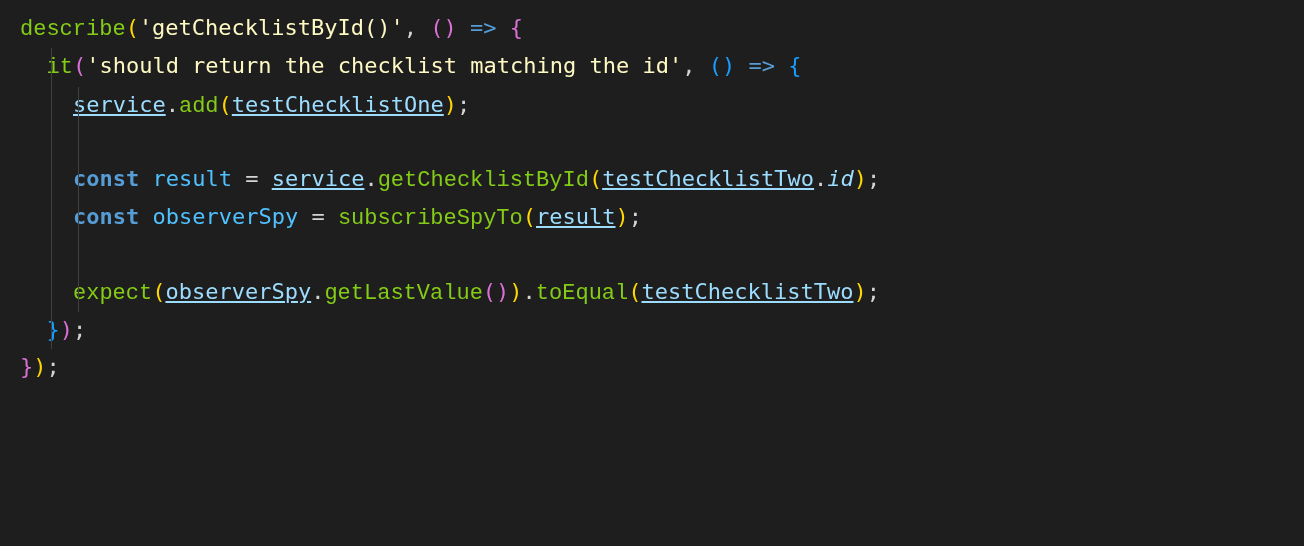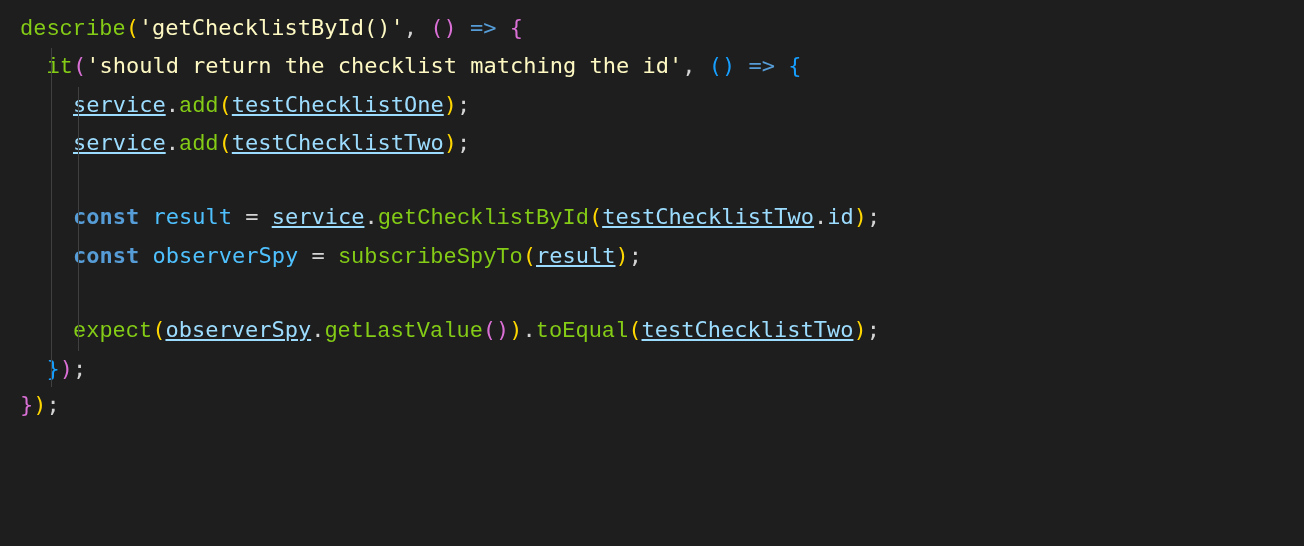--- a/index.html
+++ b/index.html
@@ -30,37 +30,36 @@
     bottom: 0;
   }
   
   .fn-call   { color: #84cc16; font-family: Liberation Mono, monospace; }
   .str       { color: #fef9c3; }
   .punct     { color: #d4d4d4; }
   .kw        { color: #569cd6; font-weight: bold; }
   .arrow     { color: #569cd6; }
   .varname   { color: #9cdcfe; text-decoration: underline; }
   .const-dec { color: #4fc1ff; }
-  .prop      { color: #9cdcfe; }
+  .prop      { color: #9cdcfe; font-style: italic; }
   .paren-y   { color: #ffd700; }
   .paren-p   { color: #da70d6; }
   .paren-b   { color: #179fff; }
 </style>
 </head>
 <body>
 
 <div class="editor">
 
   <div class="line"><span class="fn-call">describe</span><span class="paren-y">(</span><span class="str">'getChecklistById()'</span><span class="punct">, </span><span class="paren-p">(</span><span class="paren-p">)</span><span class="punct"> </span><span class="arrow">=&gt;</span><span class="punct"> </span><span class="paren-p">{</span></div>
 
   <div class="line"><span class="indent-guide" style="left:31px"></span>  <span class="fn-call">it</span><span class="paren-p">(</span><span class="str">'should return the checklist matching the id'</span><span class="punct">, </span><span class="paren-b">(</span><span class="paren-b">)</span><span class="punct"> </span><span class="arrow">=&gt;</span><span class="punct"> </span><span class="paren-b">{</span></div>
 
   <div class="line"><span class="indent-guide" style="left:31px"></span><span class="indent-guide" style="left:58px"></span>    <span class="varname">service</span><span class="punct">.</span><span class="fn-call">add</span><span class="paren-y">(</span><span class="varname">testChecklistOne</span><span class="paren-y">)</span><span class="punct">;</span></div>
 
-  <div class="line"><span class="indent-guide" style="left:31px"></span><span class="indent-guide" style="left:58px"></span>    <span class="varname">service</span><span class="punct">.</span><span class="fn-call">add</span><span class="paren-y">(</span><span class="varname">testChecklistTwo</span><span class="paren-y">)</span><span class="punct">;</span></div>
 
   <div class="line"><span class="indent-guide" style="left:31px"></span><span class="indent-guide" style="left:58px"></span> </div>
 
   <div class="line"><span class="indent-guide" style="left:31px"></span><span class="indent-guide" style="left:58px"></span>    <span class="kw">const</span><span class="punct"> </span><span class="const-dec">result</span><span class="punct"> = </span><span class="varname">service</span><span class="punct">.</span><span class="fn-call">getChecklistById</span><span class="paren-y">(</span><span class="varname">testChecklistTwo</span><span class="punct">.</span><span class="prop">id</span><span class="paren-y">)</span><span class="punct">;</span></div>
 
   <div class="line"><span class="indent-guide" style="left:31px"></span><span class="indent-guide" style="left:58px"></span>    <span class="kw">const</span><span class="punct"> </span><span class="const-dec">observerSpy</span><span class="punct"> = </span><span class="fn-call">subscribeSpyTo</span><span class="paren-y">(</span><span class="varname">result</span><span class="paren-y">)</span><span class="punct">;</span></div>
 
   <div class="line"><span class="indent-guide" style="left:31px"></span><span class="indent-guide" style="left:58px"></span> </div>
 
   <div class="line"><span class="indent-guide" style="left:31px"></span><span class="indent-guide" style="left:58px"></span>    <span class="fn-call">expect</span><span class="paren-y">(</span><span class="varname">observerSpy</span><span class="punct">.</span><span class="fn-call">getLastValue</span><span class="paren-p">(</span><span class="paren-p">)</span><span class="paren-y">)</span><span class="punct">.</span><span class="fn-call">toEqual</span><span class="paren-y">(</span><span class="varname">testChecklistTwo</span><span class="paren-y">)</span><span class="punct">;</span></div>

